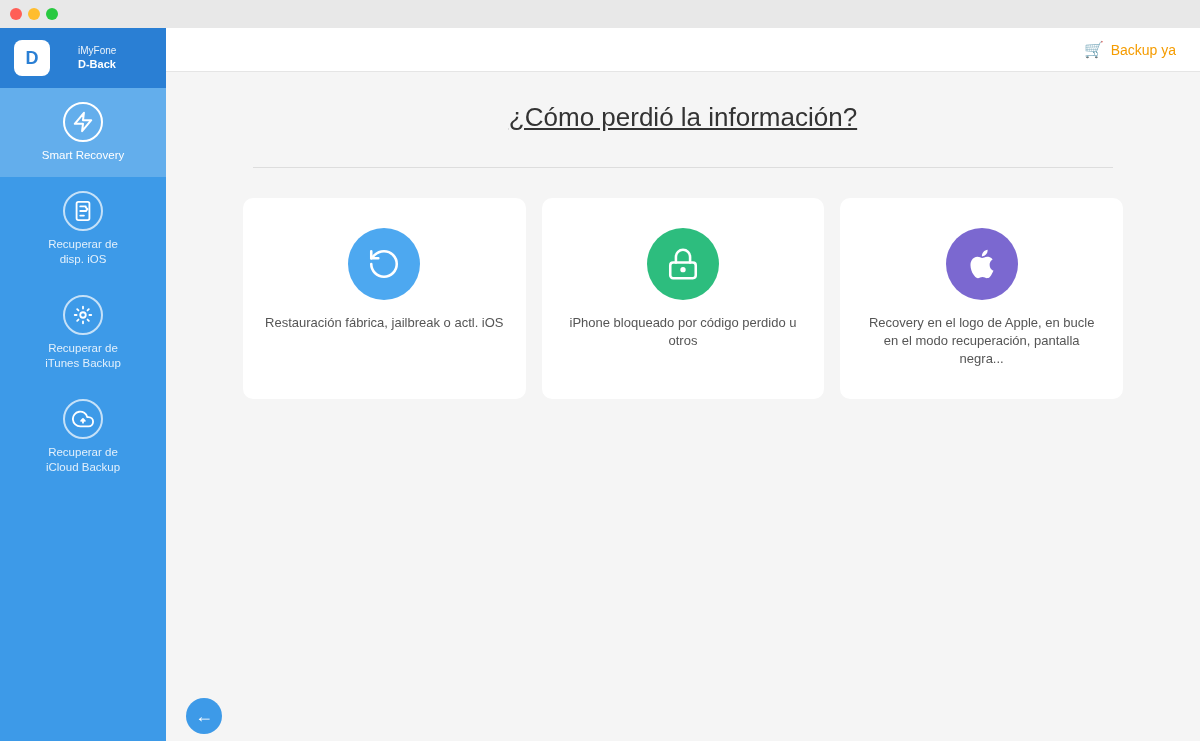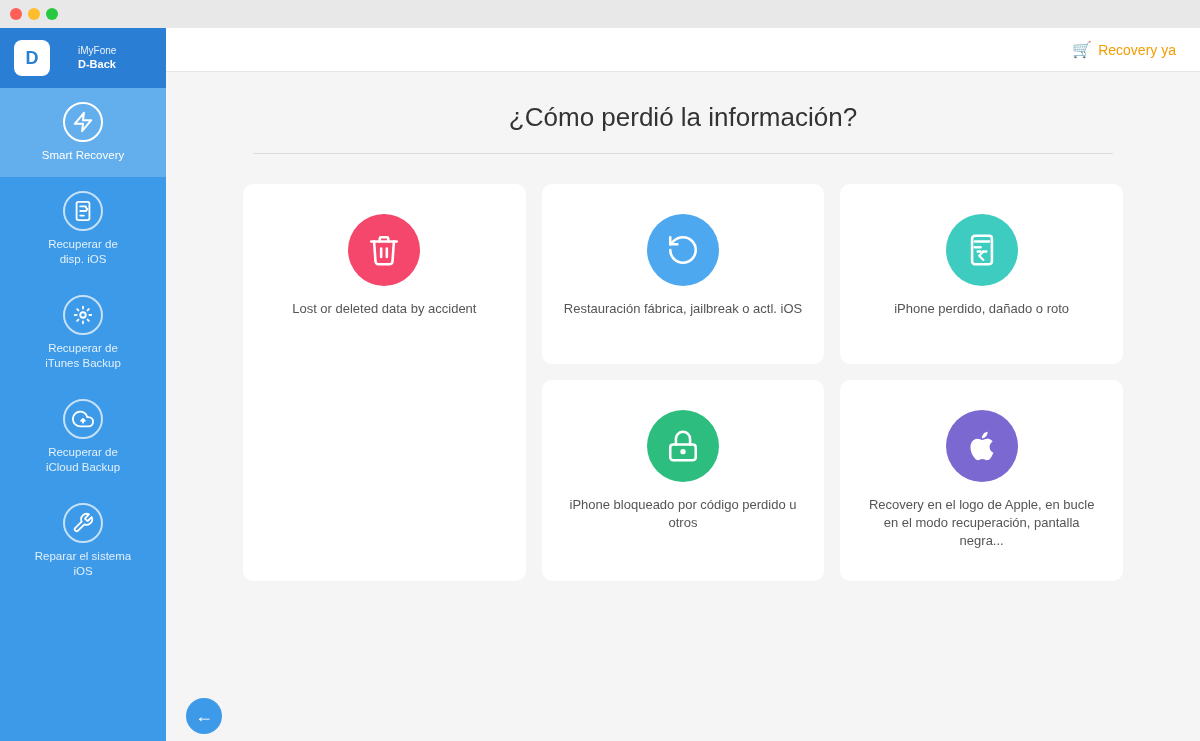--- a/index.html
+++ b/index.html
@@ -145,21 +145,22 @@
       flex-direction: column;
       align-items: center;
       padding: 30px 40px 20px;
       overflow-y: auto;
     }
 
     .page-title {
       font-size: 26px;
       font-weight: 400;
       color: #333;
-      margin-bottom: 20px;
+      margin-bottom: 34px;
+      text-decoration: underline;
     }
 
     .divider {
       width: 100%;
       max-width: 860px;
       height: 1px;
       background: #ddd;
       margin-bottom: 30px;
     }
 
@@ -278,76 +279,45 @@
         </div>
         <div class="sidebar-item">
           <div class="item-icon">
             <svg width="22" height="22" viewBox="0 0 24 24" fill="none" stroke="white" stroke-width="2" stroke-linecap="round" stroke-linejoin="round">
               <path d="M18 10h-1.26A8 8 0 1 0 9 20h9a5 5 0 0 0 0-10z"></path>
               <path d="M12 16v-4M10 14l2-2 2 2"></path>
             </svg>
           </div>
           <div class="item-label">Recuperar de<br>iCloud Backup</div>
         </div>
-        <div class="sidebar-item">
-          <div class="item-icon">
-            <svg width="22" height="22" viewBox="0 0 24 24" fill="none" stroke="white" stroke-width="2" stroke-linecap="round" stroke-linejoin="round">
-              <path d="M14.7 6.3a1 1 0 0 0 0 1.4l1.6 1.6a1 1 0 0 0 1.4 0l3.77-3.77a6 6 0 0 1-7.94 7.94l-6.91 6.91a2.12 2.12 0 0 1-3-3l6.91-6.91a6 6 0 0 1 7.94-7.94l-3.77 3.77z"></path>
-            </svg>
-          </div>
-          <div class="item-label">Reparar el sistema<br>iOS</div>
-        </div>
       </div>
   </div>
 
   <div class="main-content">
 
     <div class="top-bar">
       <a class="buy-btn">
         <span class="cart-icon">🛒</span>
-        <span>Recovery ya</span>
+        <span>Backup ya</span>
       </a>
     </div>
 
     <div class="content-area">
       <h1 class="page-title">¿Cómo perdió la información?</h1>
       <div class="divider"></div>
 
       <div class="cards-grid" id="cards-grid">
-          <div class="card card-large">
-            <div class="card-icon-circle" style="background: rgb(244, 71, 107);">
-              <svg width="34" height="34" viewBox="0 0 24 24" fill="none" stroke="white" stroke-width="1.8" stroke-linecap="round" stroke-linejoin="round">
-                <polyline points="3 6 5 6 21 6"></polyline>
-                <path d="M19 6l-1 14a2 2 0 0 1-2 2H8a2 2 0 0 1-2-2L5 6"></path>
-                <path d="M10 11v6M14 11v6"></path>
-                <path d="M9 6V4a1 1 0 0 1 1-1h4a1 1 0 0 1 1 1v2"></path>
-              </svg>
-            </div>
-            <div class="card-label">Lost or deleted data by accident</div>
-          </div>
           <div class="card">
             <div class="card-icon-circle" style="background: rgb(77, 168, 240);">
               <svg width="34" height="34" viewBox="0 0 24 24" fill="none" stroke="white" stroke-width="1.8" stroke-linecap="round" stroke-linejoin="round">
                 <path d="M3 12a9 9 0 1 0 9-9 9.75 9.75 0 0 0-6.74 2.74L3 8"></path>
                 <path d="M3 3v5h5"></path>
               </svg>
             </div>
             <div class="card-label">Restauración fábrica, jailbreak o actl. iOS</div>
-          </div>
-          <div class="card">
-            <div class="card-icon-circle" style="background: rgb(62, 204, 192);">
-              <svg width="34" height="34" viewBox="0 0 24 24" fill="none" stroke="white" stroke-width="1.8" stroke-linecap="round" stroke-linejoin="round">
-                <rect x="5" y="2" width="14" height="20" rx="2"></rect>
-                <line x1="7" y1="6" x2="17" y2="6"></line>
-                <line x1="7" y1="10" x2="11" y2="10"></line>
-                <path d="M13 13l-3 3 3 3" stroke-width="1.5"></path>
-                <line x1="9" y1="13" x2="16" y2="13" stroke-dasharray="2"></line>
-              </svg>
-            </div>
-            <div class="card-label">iPhone perdido, dañado o roto</div>
           </div>
           <div class="card">
             <div class="card-icon-circle" style="background: rgb(45, 189, 126);">
               <svg width="34" height="34" viewBox="0 0 24 24" fill="none" stroke="white" stroke-width="1.8" stroke-linecap="round" stroke-linejoin="round">
                 <rect x="3" y="11" width="18" height="11" rx="2" ry="2"></rect>
                 <path d="M7 11V7a5 5 0 0 1 10 0v4"></path>
                 <circle cx="12" cy="16" r="1" fill="white"></circle>
               </svg>
             </div>
             <div class="card-label">iPhone bloqueado por código perdido u otros</div>

